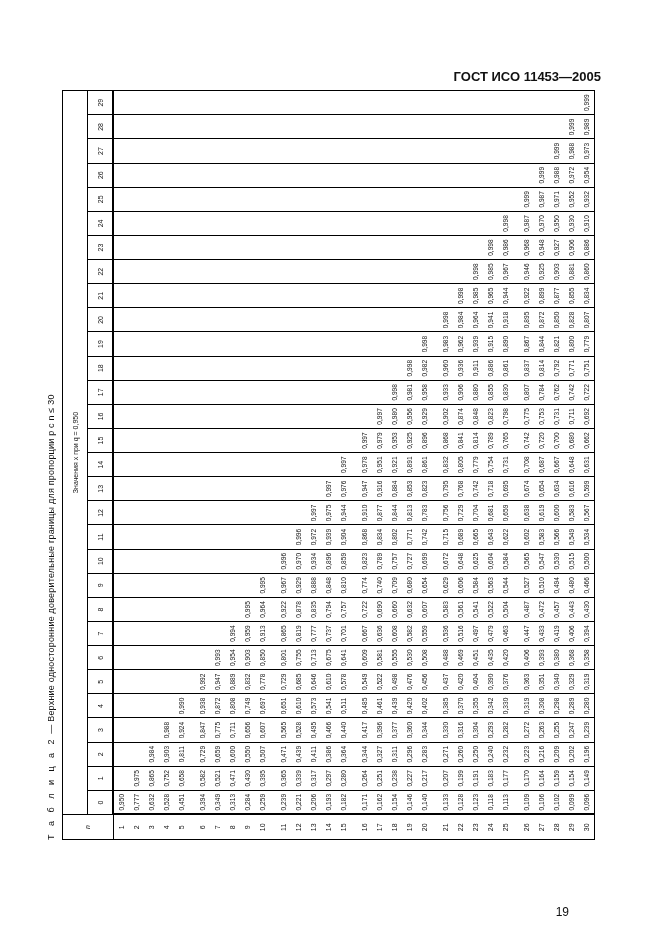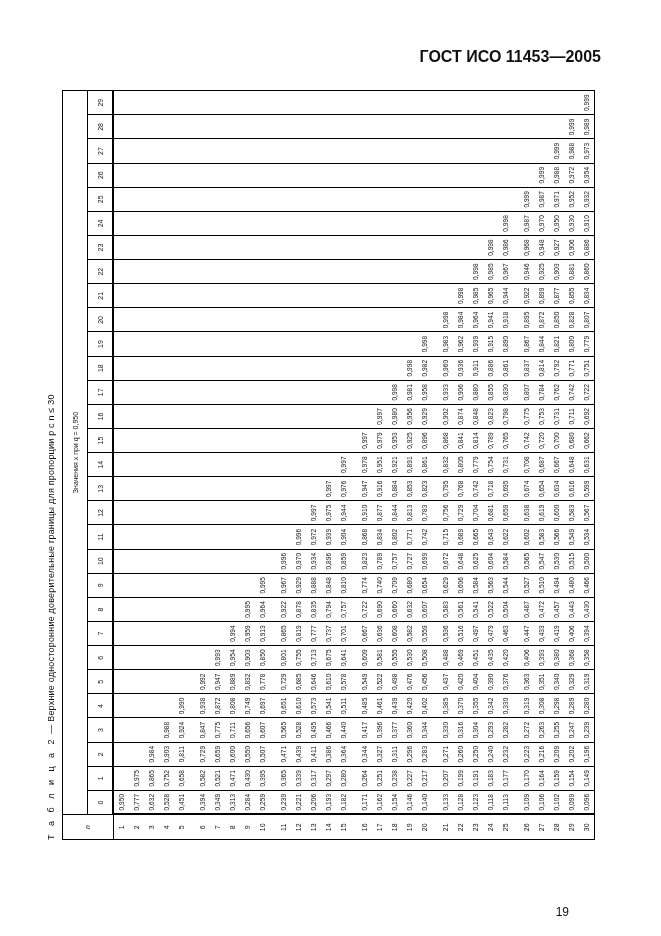--- a/index.html
+++ b/index.html
@@ -1,17 +1,17 @@
 <!DOCTYPE html>
 <html><head>
 <meta charset="utf-8">
 <style>
   html,body{margin:0;padding:0;background:#fff;}
   body{width:661px;height:936px;position:relative;overflow:hidden;font-family:"Liberation Sans",sans-serif;color:#111;}
-  .doc-header{position:absolute;top:48px;right:60px;font-weight:bold;font-size:16px;}
+  .doc-header{position:absolute;top:69px;right:60px;font-weight:bold;font-size:13px;}
   .page-number{position:absolute;top:905px;right:92px;font-size:12px;}
   .rot-wrap{position:absolute;left:40px;top:840px;width:750px;height:535px;transform-origin:0 0;transform:rotate(-90deg);}
   .caption{font-size:9px;height:22px;line-height:22px;letter-spacing:0.2px;}
   .caption .sp{letter-spacing:3px;}
   table{border-collapse:collapse;width:750px;table-layout:fixed;font-size:6.6px;}
   th,td{padding:0;text-align:center;vertical-align:middle;}
   th{font-weight:normal;font-size:7px;border:1px solid #000;}
   thead .super th{height:24px;}
   thead .cols th{height:24px;}
   .ncol{width:24px;}

